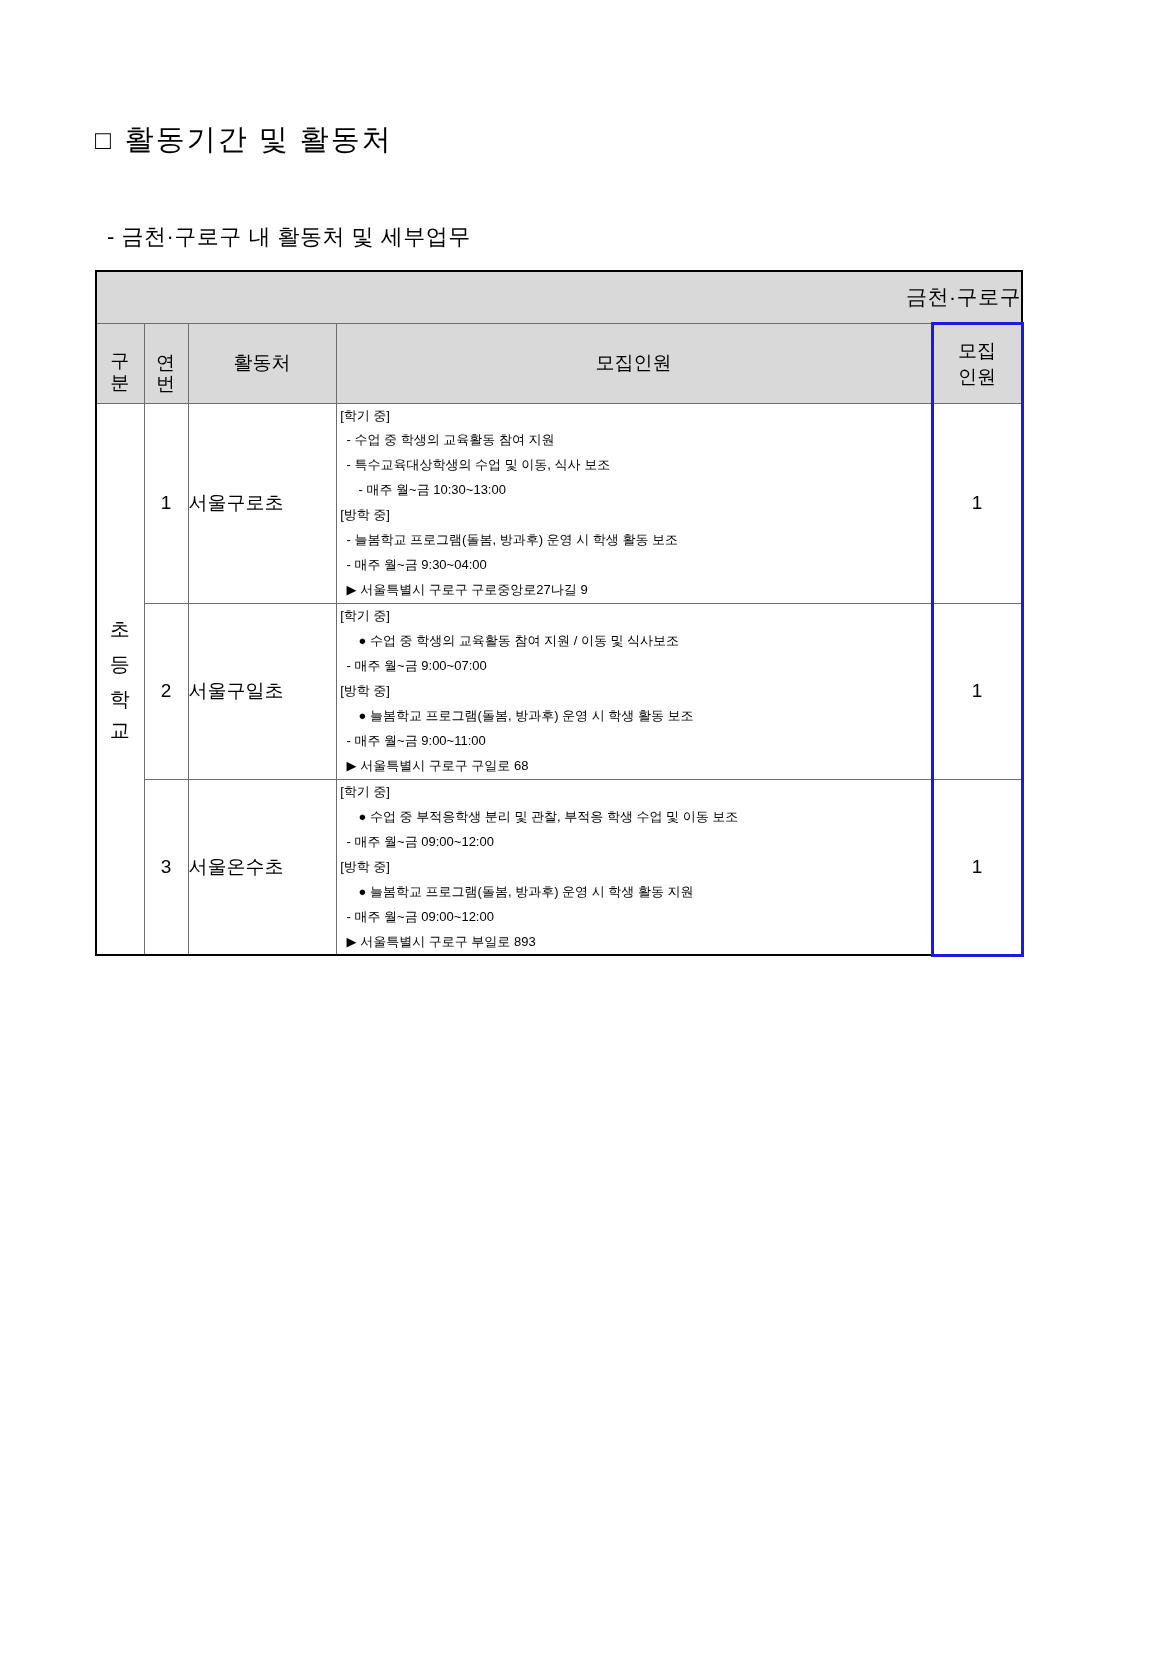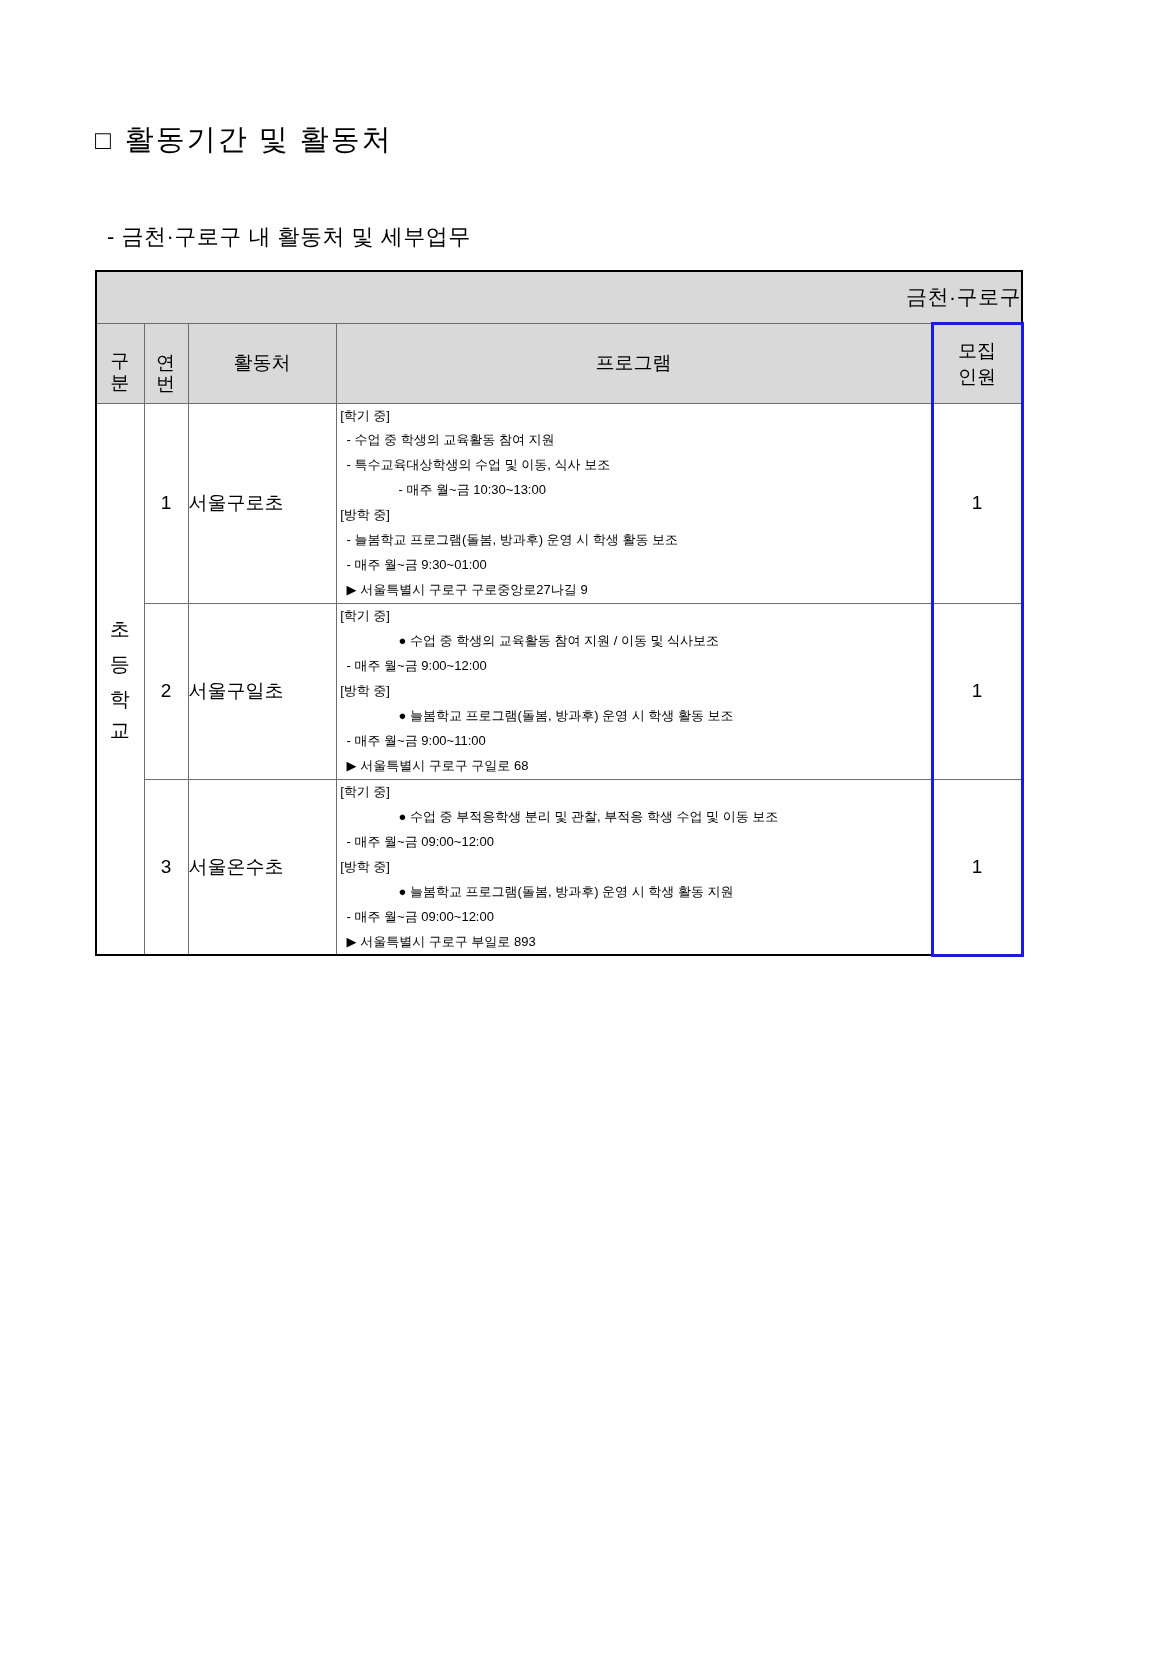--- a/index.html
+++ b/index.html
@@ -109,21 +109,21 @@
 
   td.detail {
     padding: 14px 0 14px 14px;
     font-size: 13px;
     line-height: 1.92;
     text-align: left;
     vertical-align: top;
   }
   td.detail .ln { white-space: nowrap; }
   td.detail .ind1 { padding-left: 10px; }
-  td.detail .ind2 { padding-left: 22px; margin-left: 40px; }
+  td.detail .ind2 { padding-left: 22px; }
   .marker { display: inline-block; }
 
   tr.last td { border-bottom: 2px solid #000; }
 </style>
 </head>
 <body>
 
 <div class="page">
 
   <div class="h-square">
@@ -148,53 +148,53 @@
       </tr>
 
       <tr class="row-head">
         <th>
           <span class="vtext">구분</span>
         </th>
         <th>
           <span class="vtext">연번</span>
         </th>
         <th>활동처</th>
-        <th>프로그램</th>
+        <th>모집인원</th>
         <th class="blue-col blue-top hdr-two">
           <div>모집</div>
           <div>인원</div>
         </th>
       </tr>
 
       <tr>
         <td class="cat" rowspan="3">
           <span class="vtext">초등학교</span>
         </td>
         <td class="num">1</td>
         <td class="site">서울구로초</td>
         <td class="detail">
           <div class="ln"><span class="marker"></span> <span>[학기 중]</span></div>
           <div class="ln ind1"><span class="marker">-</span> <span>수업 중 학생의 교육활동 참여 지원</span></div>
           <div class="ln ind1"><span class="marker">-</span> <span>특수교육대상학생의 수업 및 이동, 식사 보조</span></div>
           <div class="ln ind2"><span class="marker">-</span> <span>매주 월~금 10:30~13:00</span></div>
           <div class="ln"><span class="marker"></span> <span>[방학 중]</span></div>
           <div class="ln ind1"><span class="marker">-</span> <span>늘봄학교 프로그램(돌봄, 방과후) 운영 시 학생 활동 보조</span></div>
-          <div class="ln ind1"><span class="marker">-</span> <span>매주 월~금  9:30~01:00</span></div>
+          <div class="ln ind1"><span class="marker">-</span> <span>매주 월~금  9:30~04:00</span></div>
           <div class="ln ind1"><span class="marker">▶</span> <span>서울특별시 구로구 구로중앙로27나길 9</span></div>
         </td>
         <td class="recruit blue-col">1</td>
       </tr>
 
       <tr>
         <td class="num">2</td>
         <td class="site">서울구일초</td>
         <td class="detail">
           <div class="ln"><span class="marker"></span> <span>[학기 중]</span></div>
           <div class="ln ind2"><span class="marker">●</span> <span>수업 중 학생의 교육활동 참여 지원 / 이동 및 식사보조</span></div>
-          <div class="ln ind1"><span class="marker">-</span> <span>매주 월~금 9:00~12:00</span></div>
+          <div class="ln ind1"><span class="marker">-</span> <span>매주 월~금 9:00~07:00</span></div>
           <div class="ln"><span class="marker"></span> <span>[방학 중]</span></div>
           <div class="ln ind2"><span class="marker">●</span> <span>늘봄학교 프로그램(돌봄, 방과후) 운영 시 학생 활동 보조</span></div>
           <div class="ln ind1"><span class="marker">-</span> <span>매주 월~금 9:00~11:00</span></div>
           <div class="ln ind1"><span class="marker">▶</span> <span>서울특별시 구로구 구일로 68</span></div>
         </td>
         <td class="recruit blue-col">1</td>
       </tr>
 
       <tr class="last">
         <td class="num">3</td>

